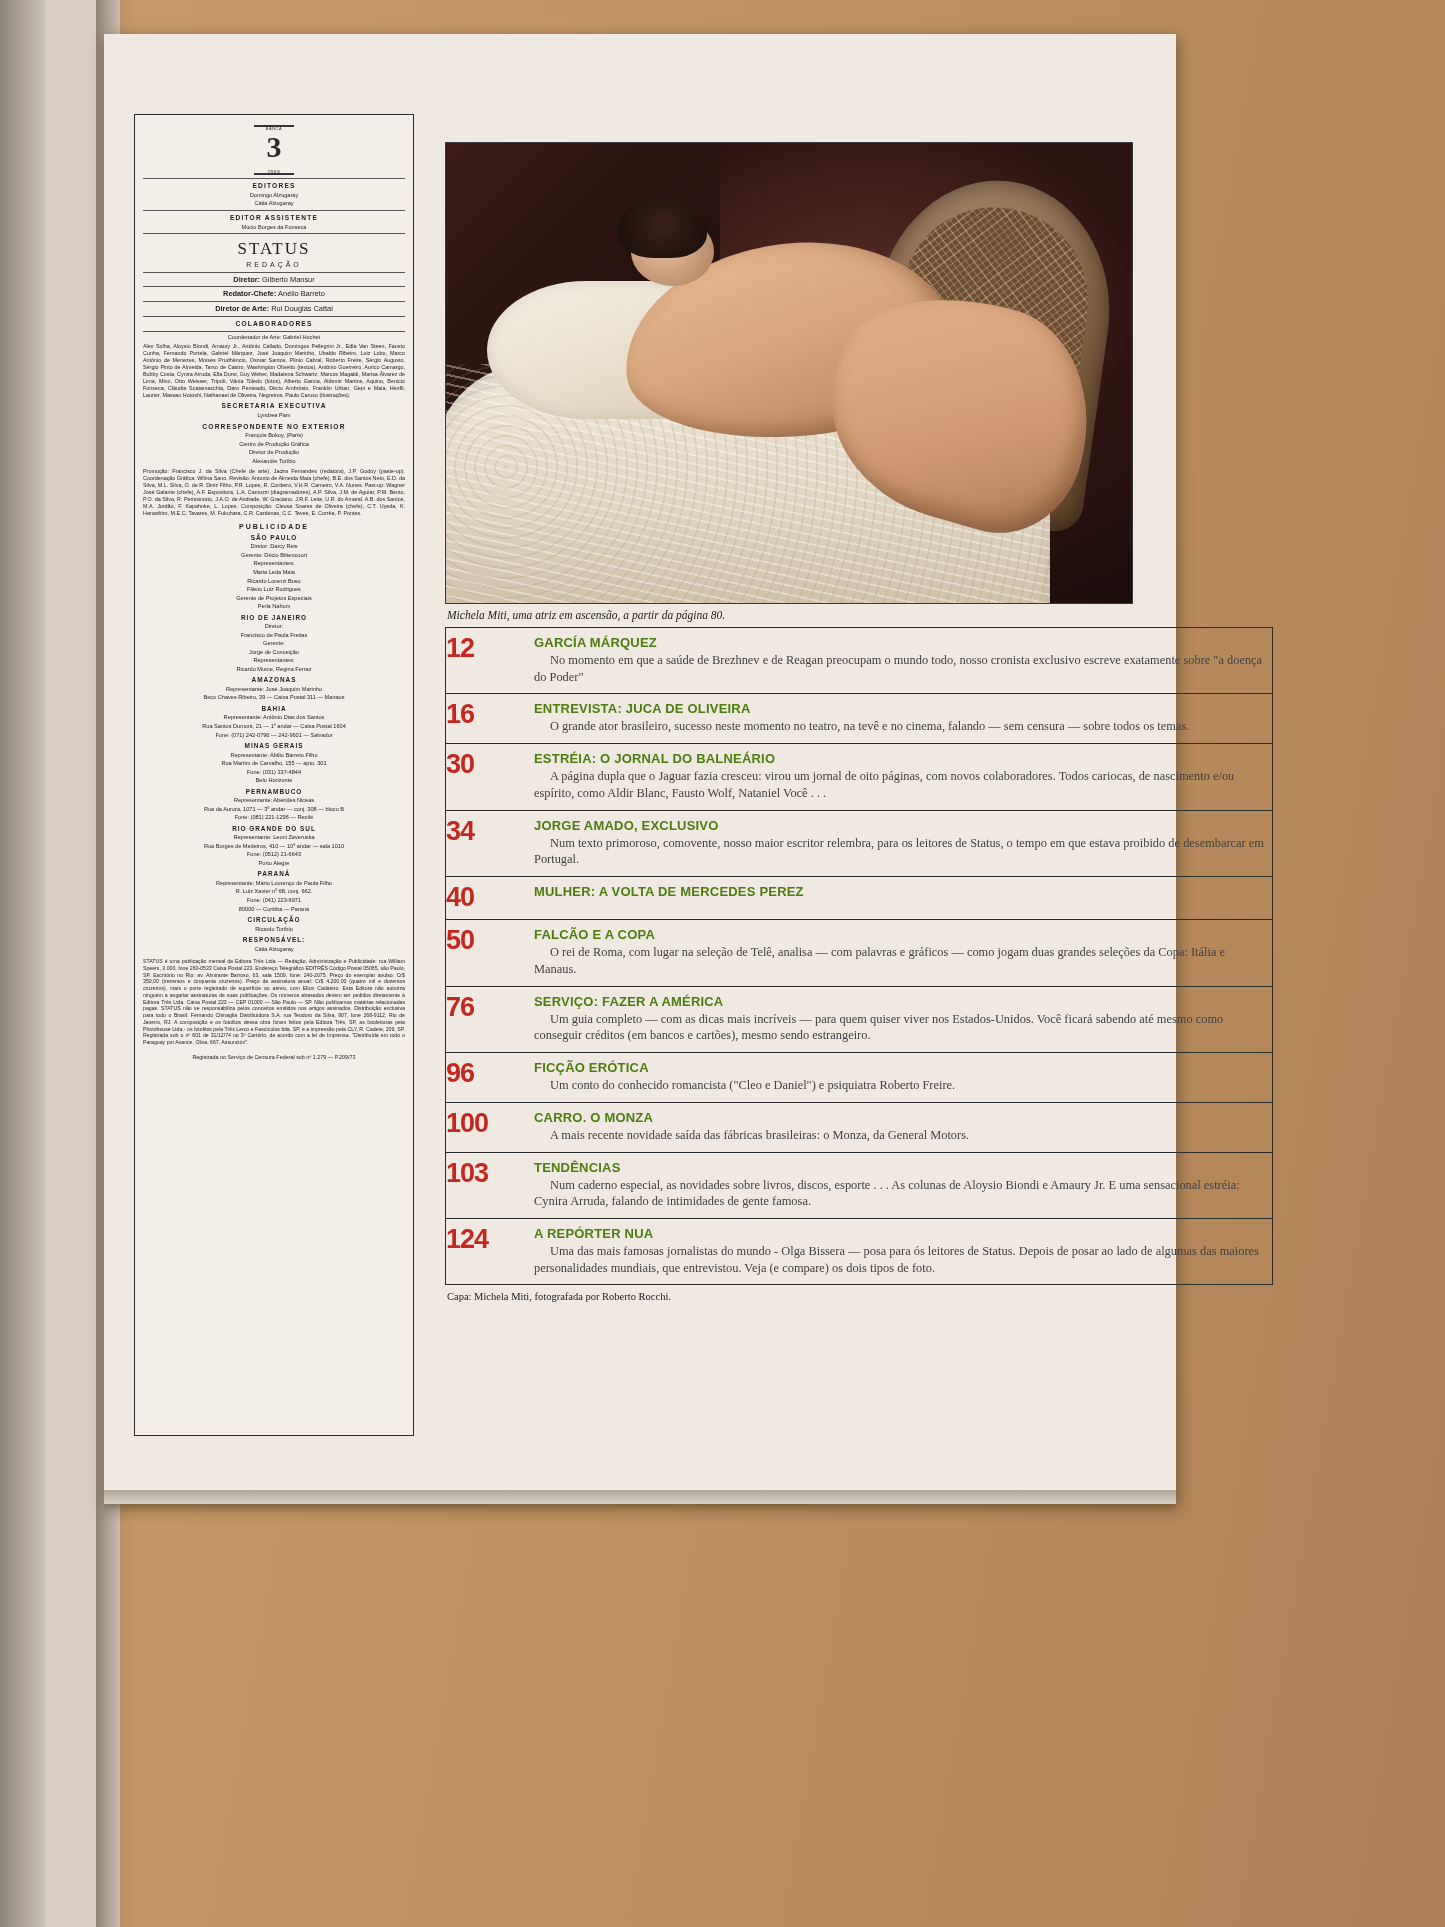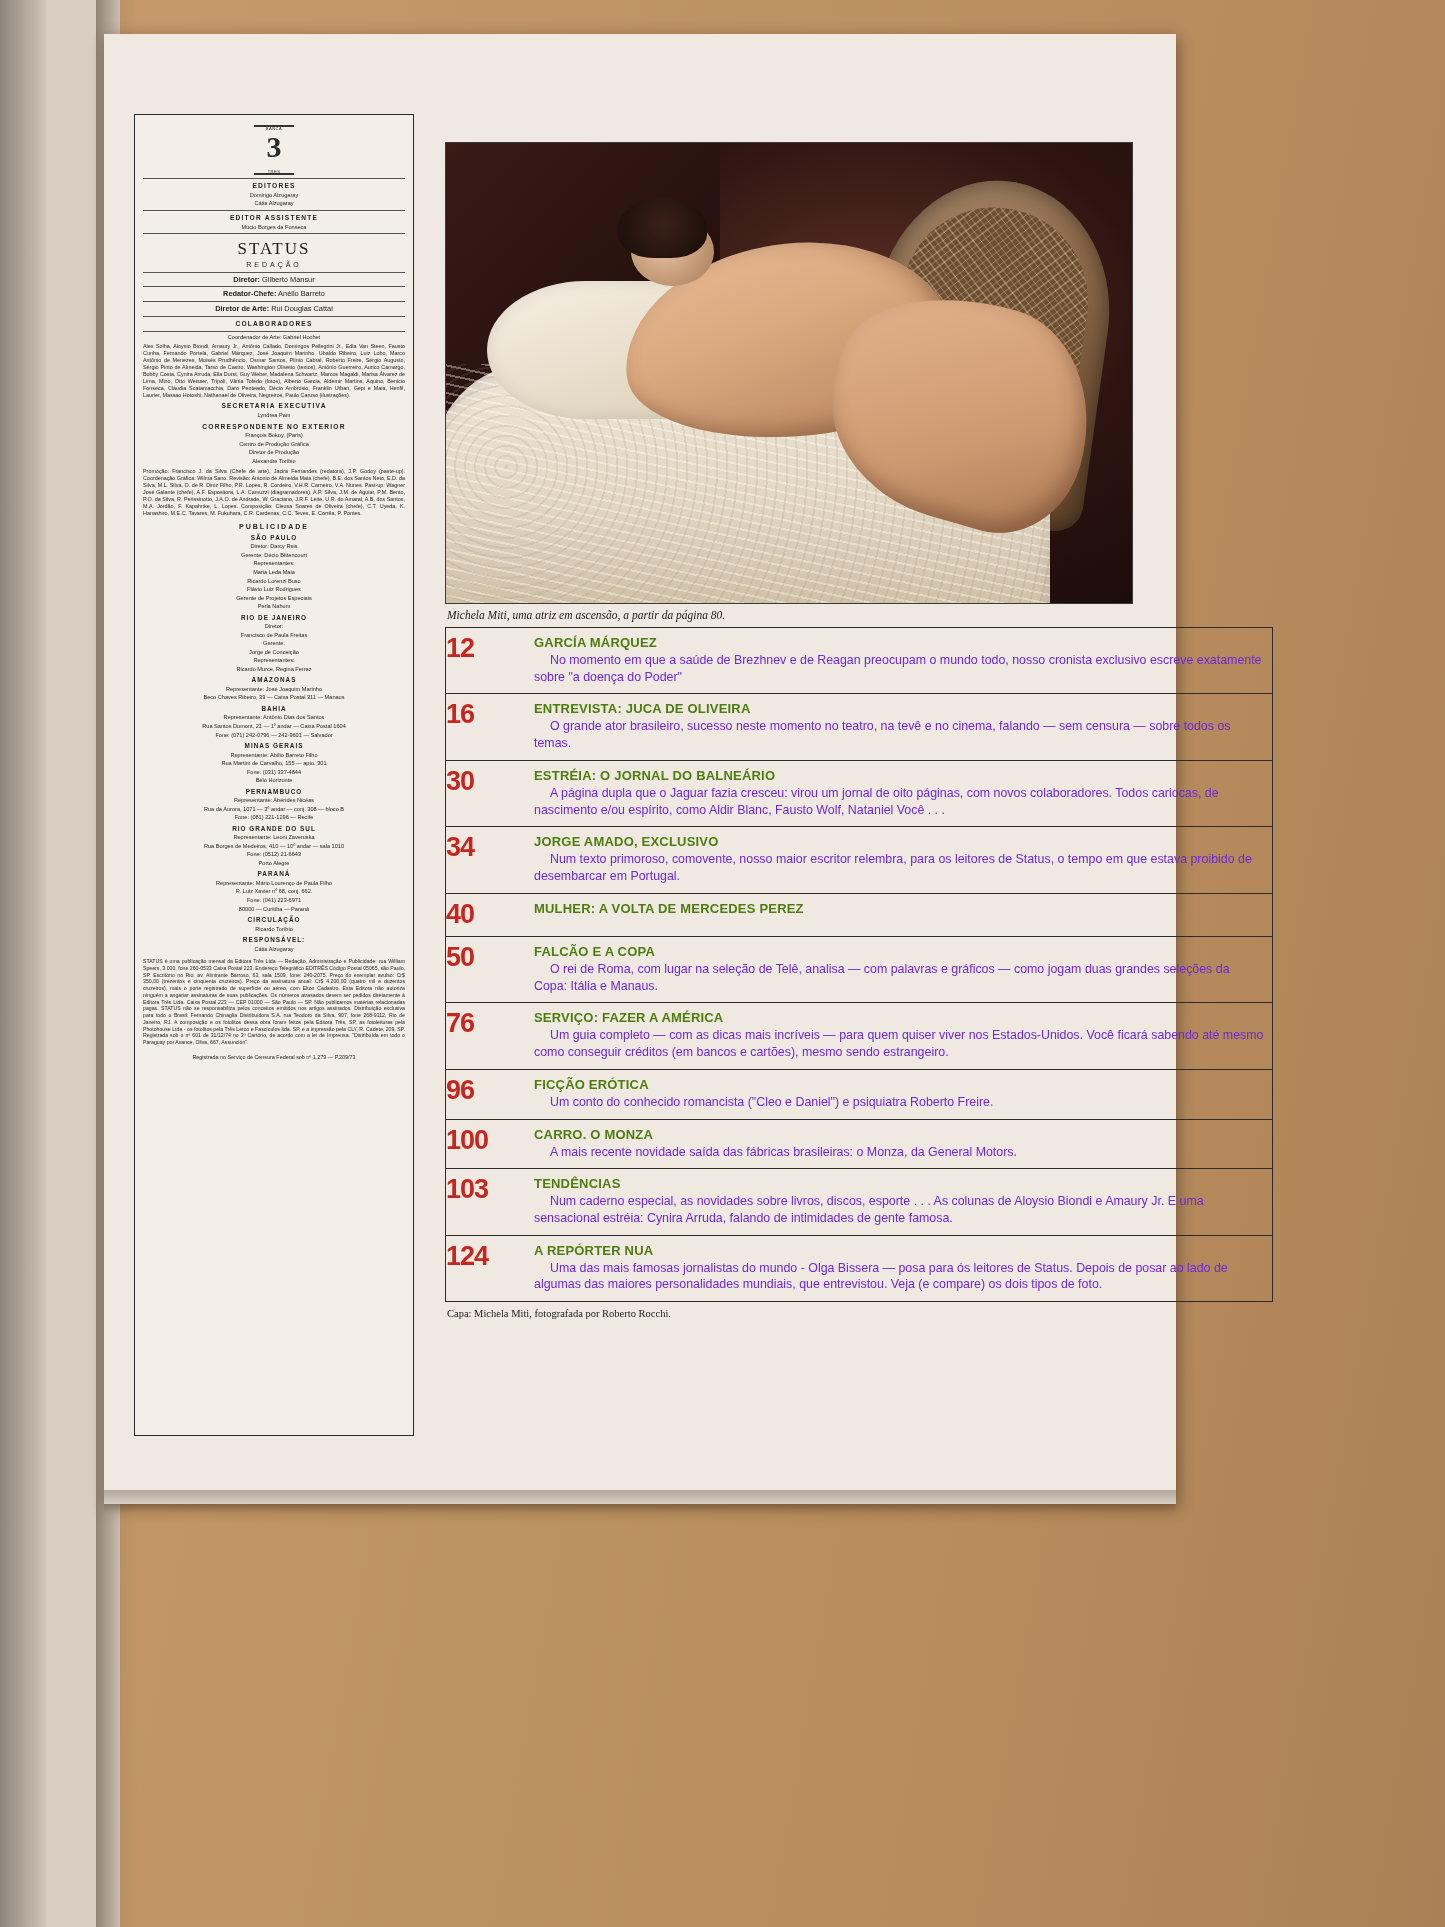--- a/index.html
+++ b/index.html
@@ -245,23 +245,24 @@
   .toc-body { flex: 1 1 auto; padding-right: 8px; }
   .toc-title {
     font-size: 13px;
     font-weight: bold;
     color: #4d7c0f;
     letter-spacing: .2px;
     margin-bottom: 2px;
   }
   .toc-desc {
     font-size: 12.4px;
-    color: #6d28d9;
+    color: #404040;
     line-height: 1.35;
     text-indent: 16px;
+    font-family: Liberation Serif, serif;
   }
   .capa {
     font-family: "Liberation Serif", serif;
     font-size: 10.5px;
     color: #222;
     margin-top: 6px;
     margin-left: 2px;
   }
   .page-shadow-bottom {
     position: absolute;

